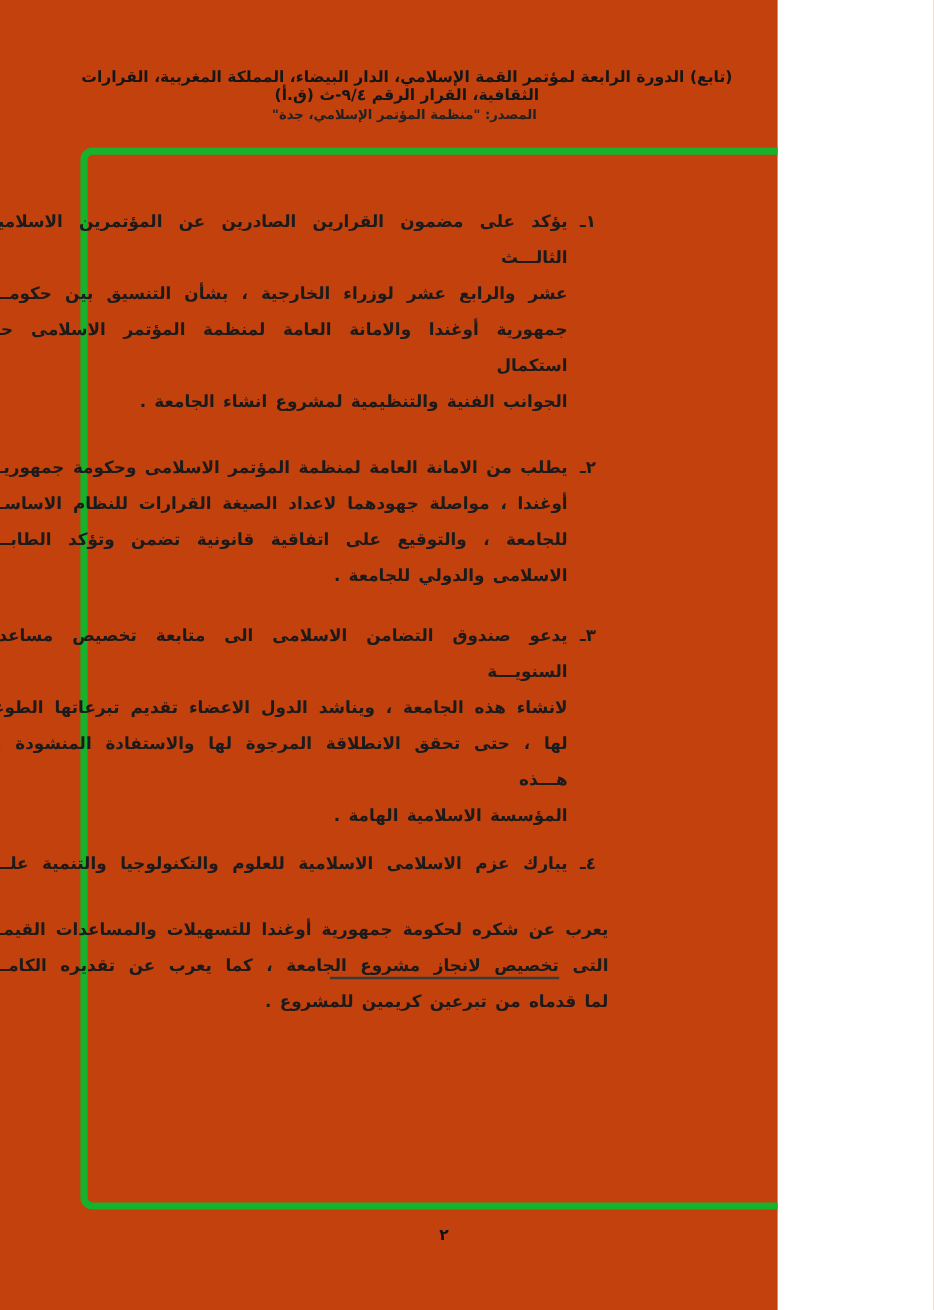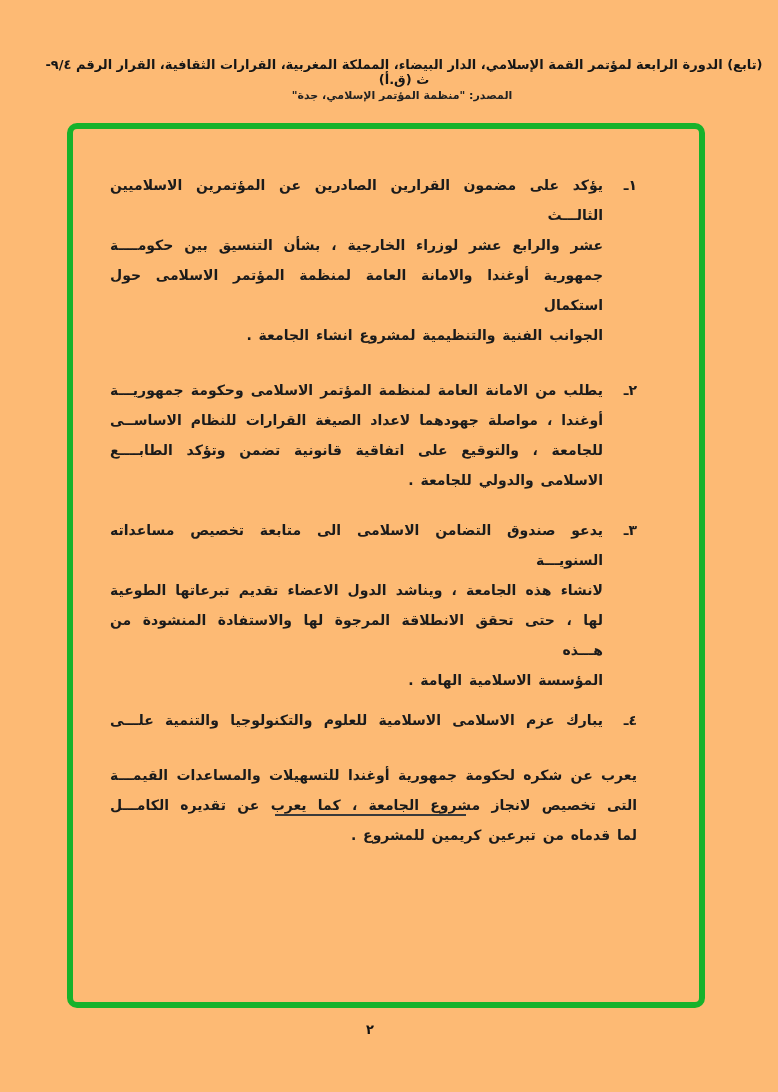--- a/index.html
+++ b/index.html
@@ -3,23 +3,23 @@
 <meta charset="utf-8">
 <style>
   html, body {
     margin: 0;
     padding: 0;
     background: #ffffff;
     font-family: "DejaVu Sans", sans-serif;
   }
   .page {
     position: relative;
-    width: 778px;
+    width: 648px;
     height: 1092px;
-    background: #fdba74;
+    background: #c2410c;
     overflow: hidden;
   }
   
   .header-title {
     position: absolute;
     top: 57px;
     left: 42px;
     right: 12px;
     text-align: center;
     direction: rtl;
@@ -67,21 +67,21 @@
   }
   .res-1 { margin-bottom: 25px; }
   .res-2 { margin-bottom: 20px; }
   .res-3 { margin-bottom: 10px; }
   .res-4 { margin-bottom: 25px; }
   .res-5 { margin-bottom: 0; }
   .num {
     flex: none;
     width: 34px;
     line-height: 30px;
-    text-align: right;
+    text-align: center;
   }
   .lines {
     flex: 1;
     min-width: 0;
   }
   .line {
     line-height: 30px;
     text-align: justify;
     text-align-last: justify;
     text-justify: inter-word;

